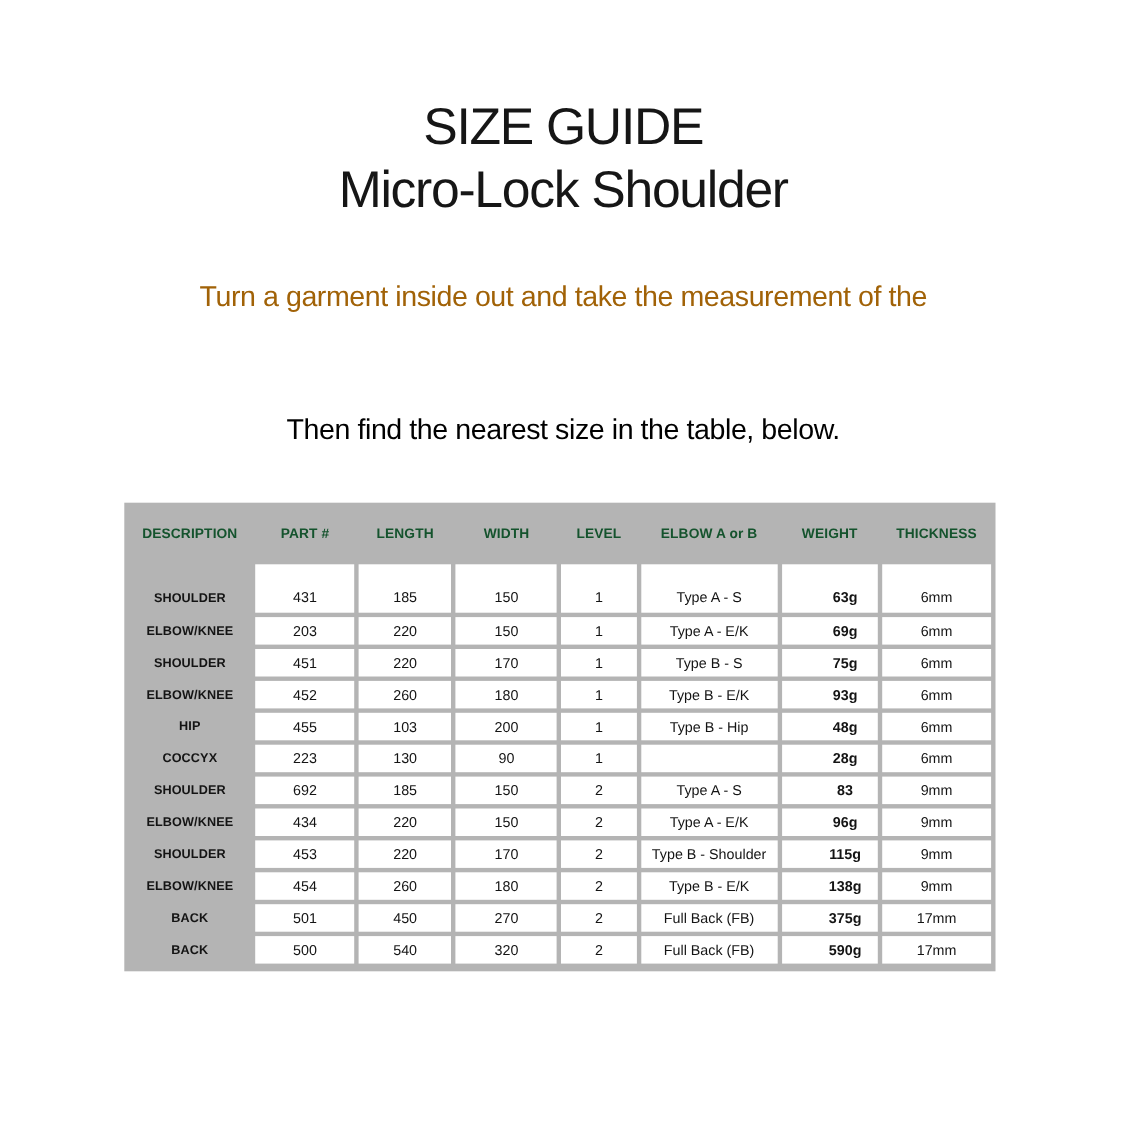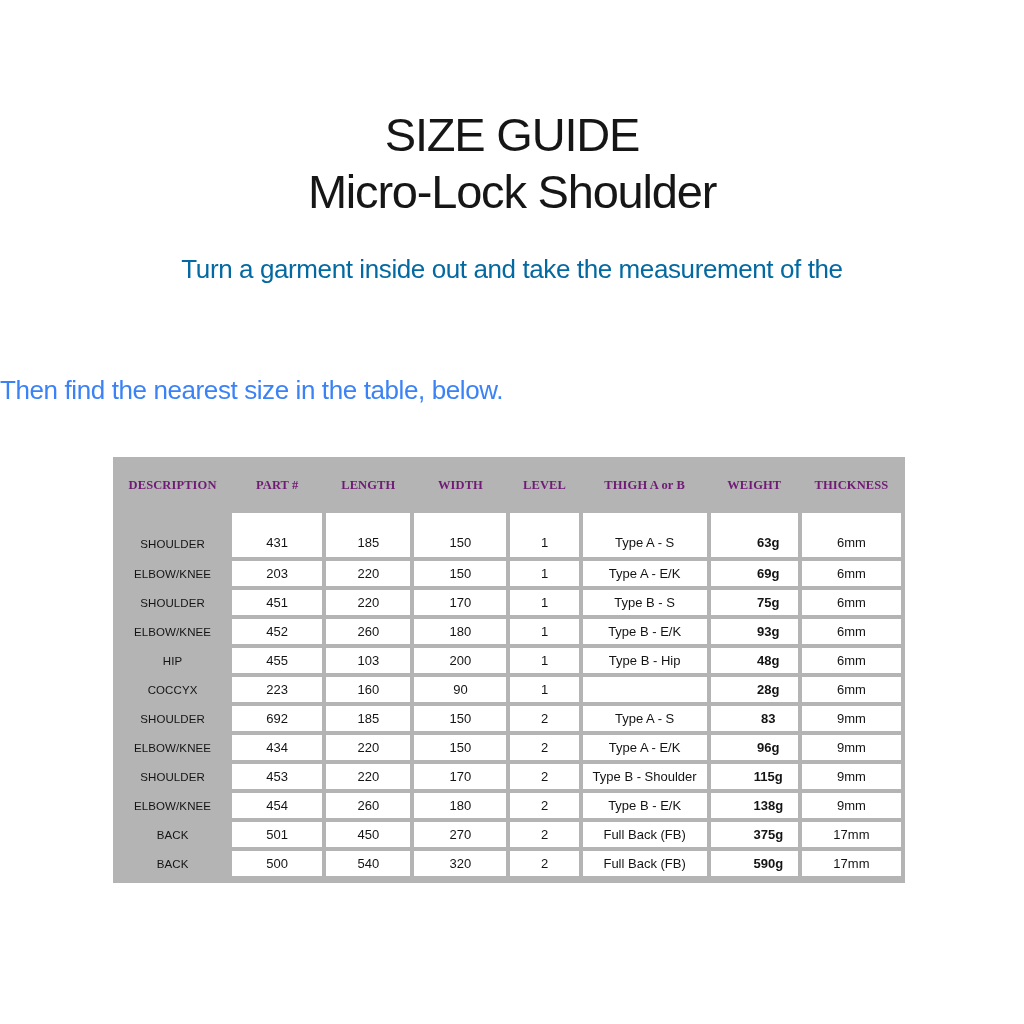--- a/index.html
+++ b/index.html
@@ -15,35 +15,35 @@
     color: var(--text-color);
   }
   .page { position: relative; width: 1024px; height: 1024px; overflow: hidden; background: #fff; }
 
   .title-block {
     position: absolute; top: 86px; left: 0; width: 100%;
     text-align: center;
     font-size: 47px; line-height: 57px;
     font-weight: 400; letter-spacing: -1.2px;
     color: #161616;
-    margin-top: 20px;
   }
 
   .intro-block {
     position: absolute; top: 248px; left: 0; width: 100%;
     text-align: center;
     font-size: 26px; line-height: 42px;
     letter-spacing: -0.4px;
-    color: #0369a1;
+    color: #a16207;
   }
   .note-block {
     position: absolute; top: 369px; left: 0; width: 100%;
+    text-align: center;
     font-size: 26px; line-height: 42px;
     letter-spacing: -0.4px;
-    color: #3b82f6;
+    color: #000000;
   }
 
   .table-panel {
     position: absolute; left: 113px; top: 457px; width: 792px;
     background: var(--panel-bg);
     padding-bottom: 3px;
   }
   table.size-table {
     width: 100%;
     table-layout: fixed;
@@ -59,37 +59,36 @@
   col.c7 { width: 87px; }
   col.c8 { width: 99px; }
 
   .size-table th {
     height: 48px;
     font-size: 12.5px;
     font-weight: 700;
     text-align: center;
     vertical-align: middle;
     letter-spacing: 0.1px;
-    color: #701a75;
+    color: #14532d;
     background: transparent;
-    font-family: Liberation Serif, serif;
   }
   .size-table td {
     background: var(--cell-bg);
     height: 25px;
     font-size: 13px;
     text-align: center;
     vertical-align: middle;
     color: #141414;
     overflow: hidden;
     white-space: nowrap;
   }
   .size-table td.desc {
     background: transparent;
-    font-weight: 400;
+    font-weight: 700;
     font-size: 11.5px;
     letter-spacing: 0.1px;
   }
   .size-table td.weight { font-weight: 700; padding-left: 28px; }
   .size-table tbody tr:first-child td {
     height: 44px;
     vertical-align: bottom;
     padding-bottom: 7px;
   }
 </style>
@@ -121,21 +120,21 @@
           <col class="c7">
           <col class="c8">
       </colgroup>
       <thead>
         <tr>
             <th>DESCRIPTION</th>
             <th>PART #</th>
             <th>LENGTH</th>
             <th>WIDTH</th>
             <th>LEVEL</th>
-            <th>THIGH A or B</th>
+            <th>ELBOW A or B</th>
             <th>WEIGHT</th>
             <th>THICKNESS</th>
           </tr>
       </thead>
       <tbody>
           <tr>
             <td class="desc">SHOULDER</td>
             <td>431</td>
             <td>185</td>
             <td>150</td>
@@ -180,21 +179,21 @@
             <td>103</td>
             <td>200</td>
             <td>1</td>
             <td>Type B - Hip</td>
             <td class="weight">48g</td>
             <td>6mm</td>
           </tr>
           <tr>
             <td class="desc">COCCYX</td>
             <td>223</td>
-            <td>160</td>
+            <td>130</td>
             <td>90</td>
             <td>1</td>
             <td></td>
             <td class="weight">28g</td>
             <td>6mm</td>
           </tr>
           <tr>
             <td class="desc">SHOULDER</td>
             <td>692</td>
             <td>185</td>

